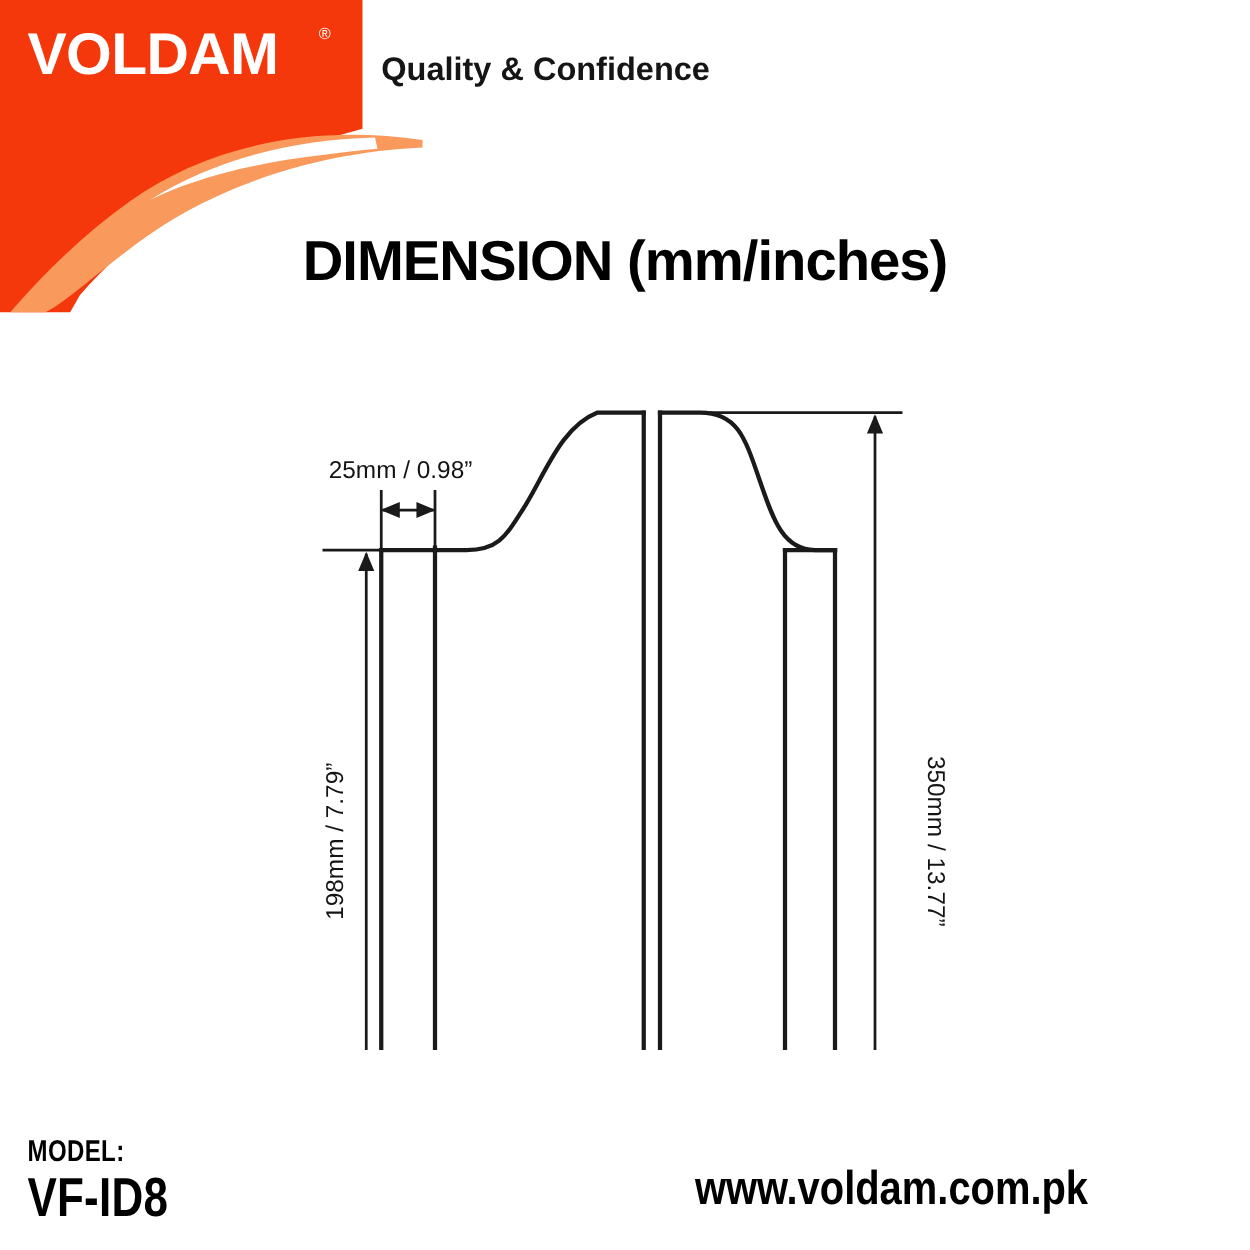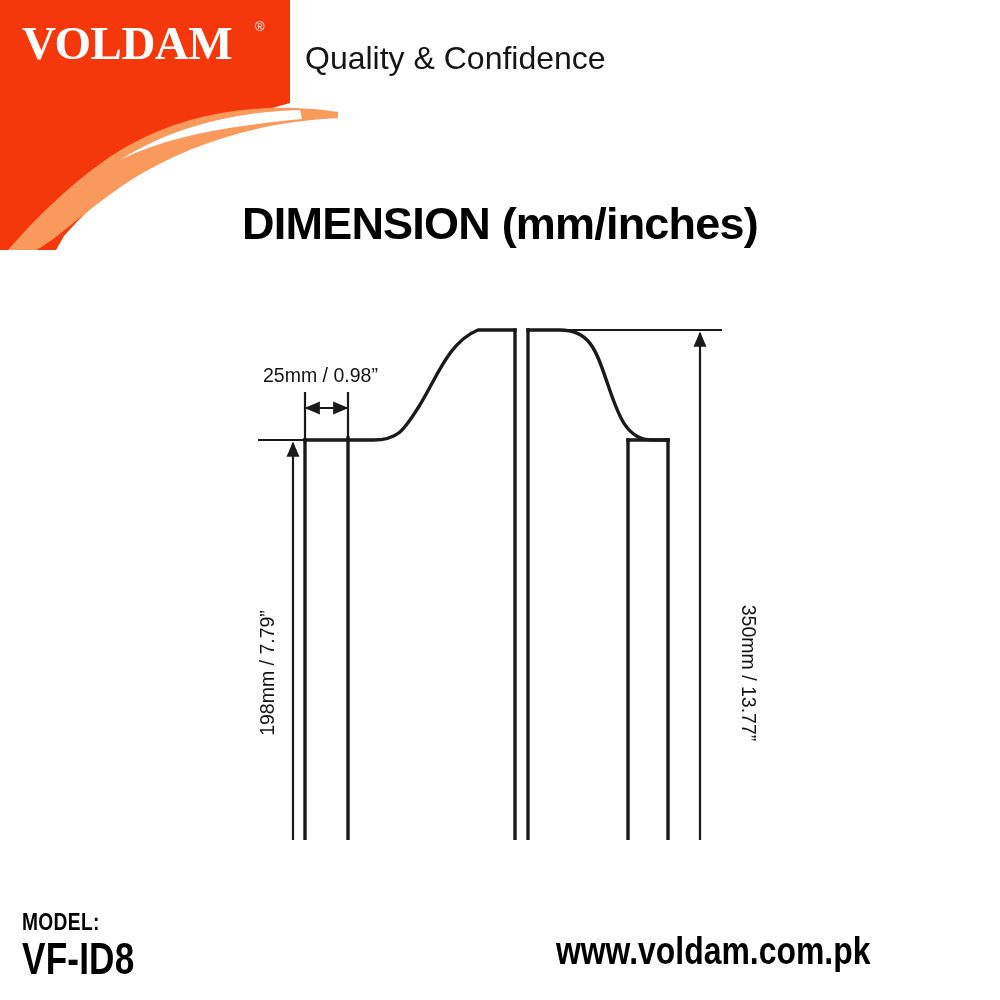--- a/index.html
+++ b/index.html
@@ -33,53 +33,53 @@
     height: 250px;
     display: block;
   }
   #brand-wordmark {
     position: absolute;
     left: 22px;
     top: 17px;
     width: 260px;
     height: 52px;
     color: #ffffff;
-    font-family: Liberation Serif, serif;
+    font-family: Liberation Sans, sans-serif;
     font-weight: bold;
     font-size: 47px;
     letter-spacing: -0.5px;
     line-height: 52px;
     white-space: nowrap;
   }
   #brand-registered {
     position: absolute;
     left: 255px;
     top: 20px;
     color: #ffffff;
     font-size: 13px;
     font-weight: normal;
     line-height: 13px;
   }
   #brand-tagline {
     position: absolute;
     left: 305px;
     top: 40px;
     font-family: "Liberation Sans", sans-serif;
-    font-size: 32px;
-    font-weight: normal;
+    font-size: 26px;
+    font-weight: bold;
     color: #151515;
     letter-spacing: 0px;
     white-space: nowrap;
   }
 
   
   #page-title {
     position: absolute;
     left: 0;
-    top: 198px;
+    top: 183px;
     width: 1000px;
     text-align: center;
     font-family: "Liberation Sans", sans-serif;
     font-weight: bold;
     font-size: 45px;
     letter-spacing: -0.8px;
     color: #000000;
     white-space: nowrap;
   }
 

